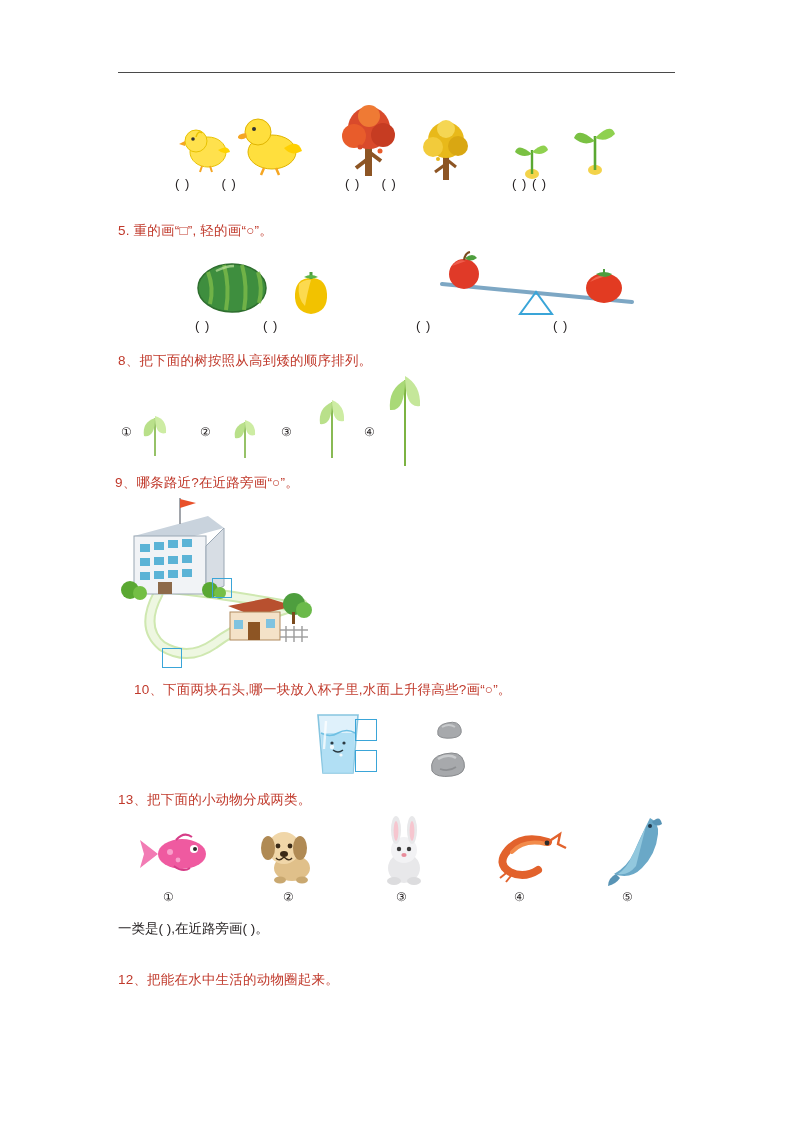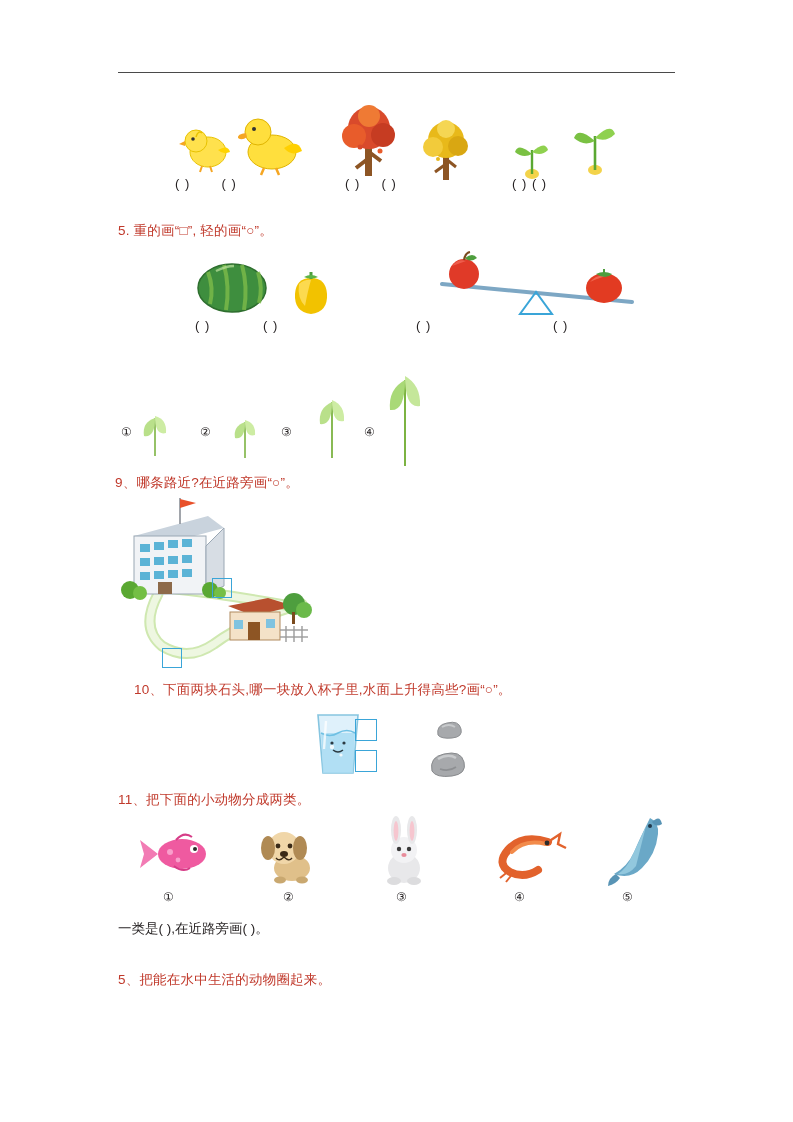--- a/index.html
+++ b/index.html
@@ -181,20 +181,21 @@
         <path d="M20 6 l0 -5" stroke="#4e9e3e" stroke-width="2" fill="none"></path>
       </g>
     </svg>
   </div>
 
   <div class="paren-row" style="left:195px; top:318px;">(        )</div>
   <div class="paren-row" style="left:263px; top:318px;">(        )</div>
   <div class="paren-row" style="left:416px; top:318px;">(        )</div>
   <div class="paren-row" style="left:553px; top:318px;">(        )</div>
 
+  <div class="q-text abs" style="left:118px; top:351px;">8、把下面的树按照从高到矮的顺序排列。</div>
 
   <div class="abs" style="left:118px; top:368px; width:557px; height:105px;">
 
     <svg width="34" height="58" style="position:absolute;left:20px;top:32px;">
       <path d="M17 56 L17 18" stroke="#7cb342" stroke-width="1.6" fill="none"></path>
       <path d="M17 18 q-13 4 -11 18 q11 2 11 -18z" fill="#b9e08a"></path>
       <path d="M17 16 q12 3 11 17 q-11 3 -11 -17z" fill="#cdeca3"></path>
     </svg>
 
     <svg width="34" height="54" style="position:absolute;left:110px;top:38px;">
@@ -310,21 +311,21 @@
     <svg width="40" height="30" style="position:absolute;left:310px;top:44px;">
       <path d="M4 22 q-3 -14 12 -17 q17 -4 20 8 q3 12 -12 14 q-16 2 -20 -5z" fill="#a7a9ac" stroke="#87898c" stroke-width="1"></path>
       <path d="M10 10 q10 -6 18 -1" stroke="#c9cbcd" stroke-width="2.5" fill="none"></path>
       <path d="M12 20 q9 3 16 -2" stroke="#8d8f92" stroke-width="1.6" fill="none"></path>
     </svg>
   </div>
 
   <div class="sq abs" style="left:355px; top:719px; width:22px; height:22px;"></div>
   <div class="sq abs" style="left:355px; top:750px; width:22px; height:22px;"></div>
 
-  <div class="q-text abs" style="left:118px; top:790px;">11、把下面的小动物分成两类。</div>
+  <div class="q-text abs" style="left:118px; top:790px;">13、把下面的小动物分成两类。</div>
 
   <div class="abs" style="left:118px; top:812px; width:557px; height:82px;">
 
     <svg width="76" height="48" style="position:absolute;left:20px;top:18px;">
       <ellipse cx="44" cy="24" rx="24" ry="15" fill="#ef5aa0"></ellipse>
       <path d="M20 24 L2 10 L6 24 L2 38 Z" fill="#f27bb4"></path>
       <circle cx="56" cy="19" r="4" fill="#ffffff"></circle>
       <circle cx="57" cy="19" r="2" fill="#2b2b2b"></circle>
       <path d="M38 10 q8 -9 16 -3" stroke="#d63c87" stroke-width="2" fill="none"></path>
       <path d="M36 36 q9 7 16 2" stroke="#d63c87" stroke-width="2" fill="none"></path>
@@ -377,15 +378,15 @@
   </div>
 
   <div class="circle-num abs" style="left:163px; top:890px;">①</div>
   <div class="circle-num abs" style="left:283px; top:890px;">②</div>
   <div class="circle-num abs" style="left:396px; top:890px;">③</div>
   <div class="circle-num abs" style="left:514px; top:890px;">④</div>
   <div class="circle-num abs" style="left:622px; top:890px;">⑤</div>
 
   <div class="blackline abs" style="left:118px; top:920px;">一类是(                              ),在近路旁画(                          )。</div>
 
-  <div class="q-text abs" style="left:118px; top:970px;">5、把能在水中生活的动物圈起来。</div>
+  <div class="q-text abs" style="left:118px; top:970px;">12、把能在水中生活的动物圈起来。</div>
 
 </div>
 
 </body></html>

